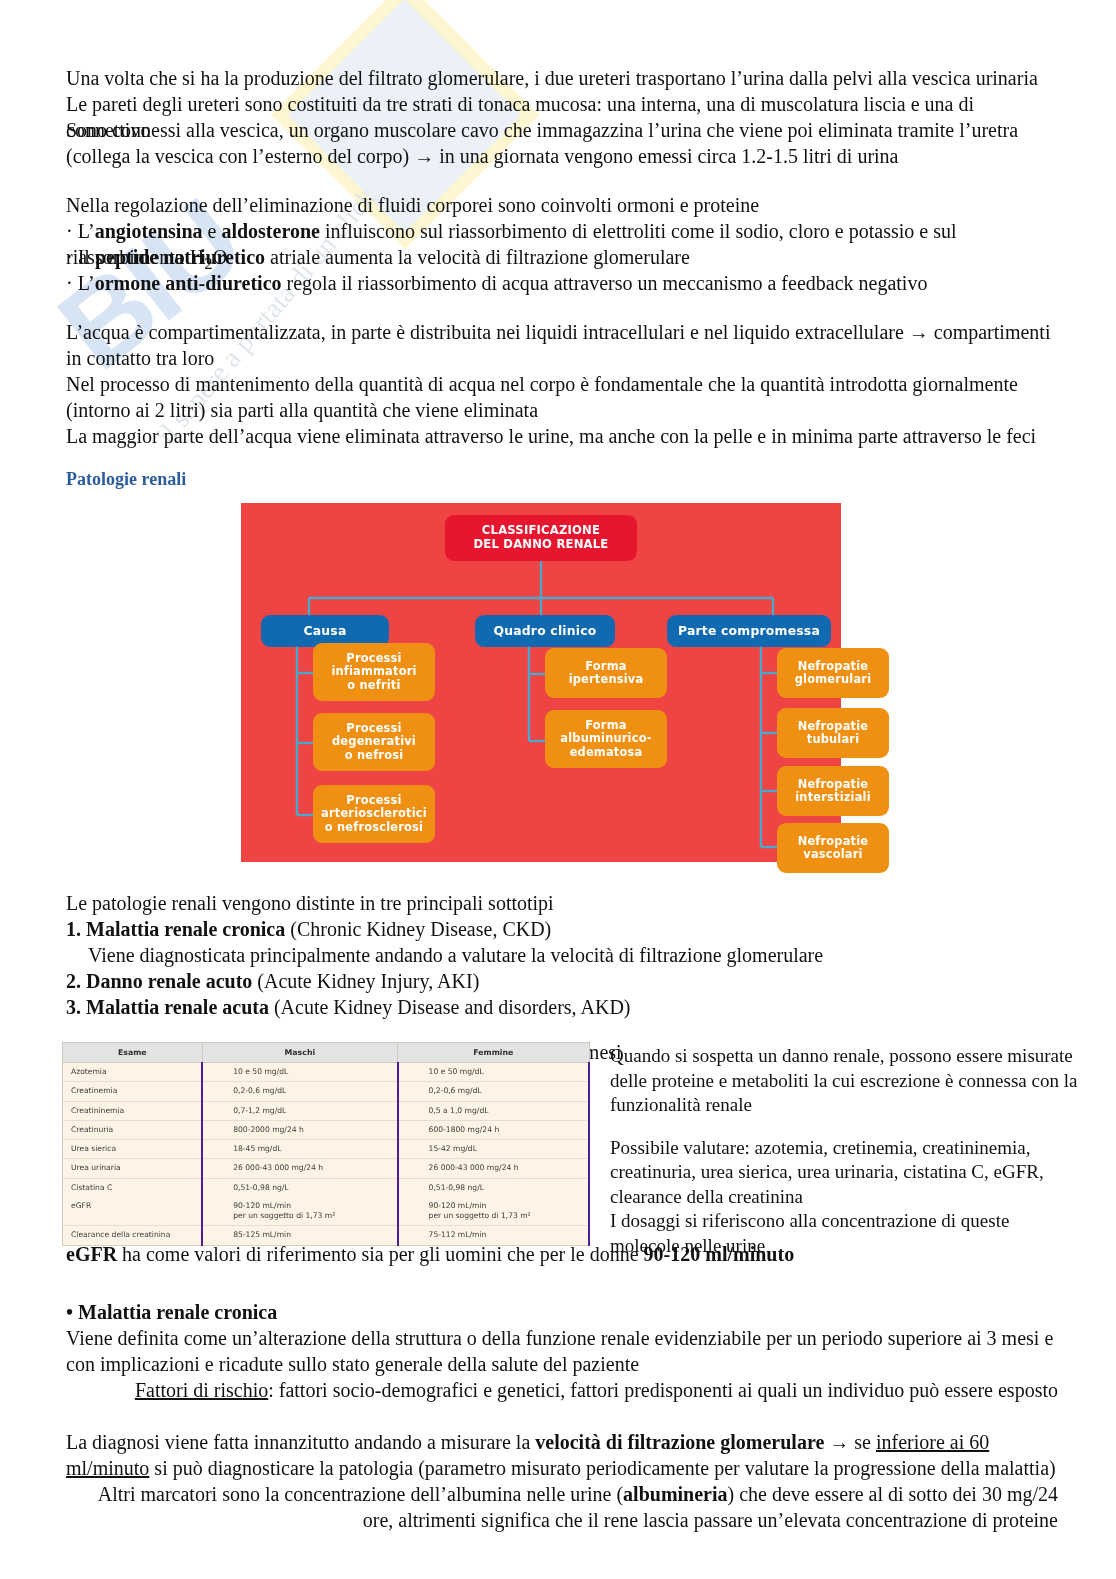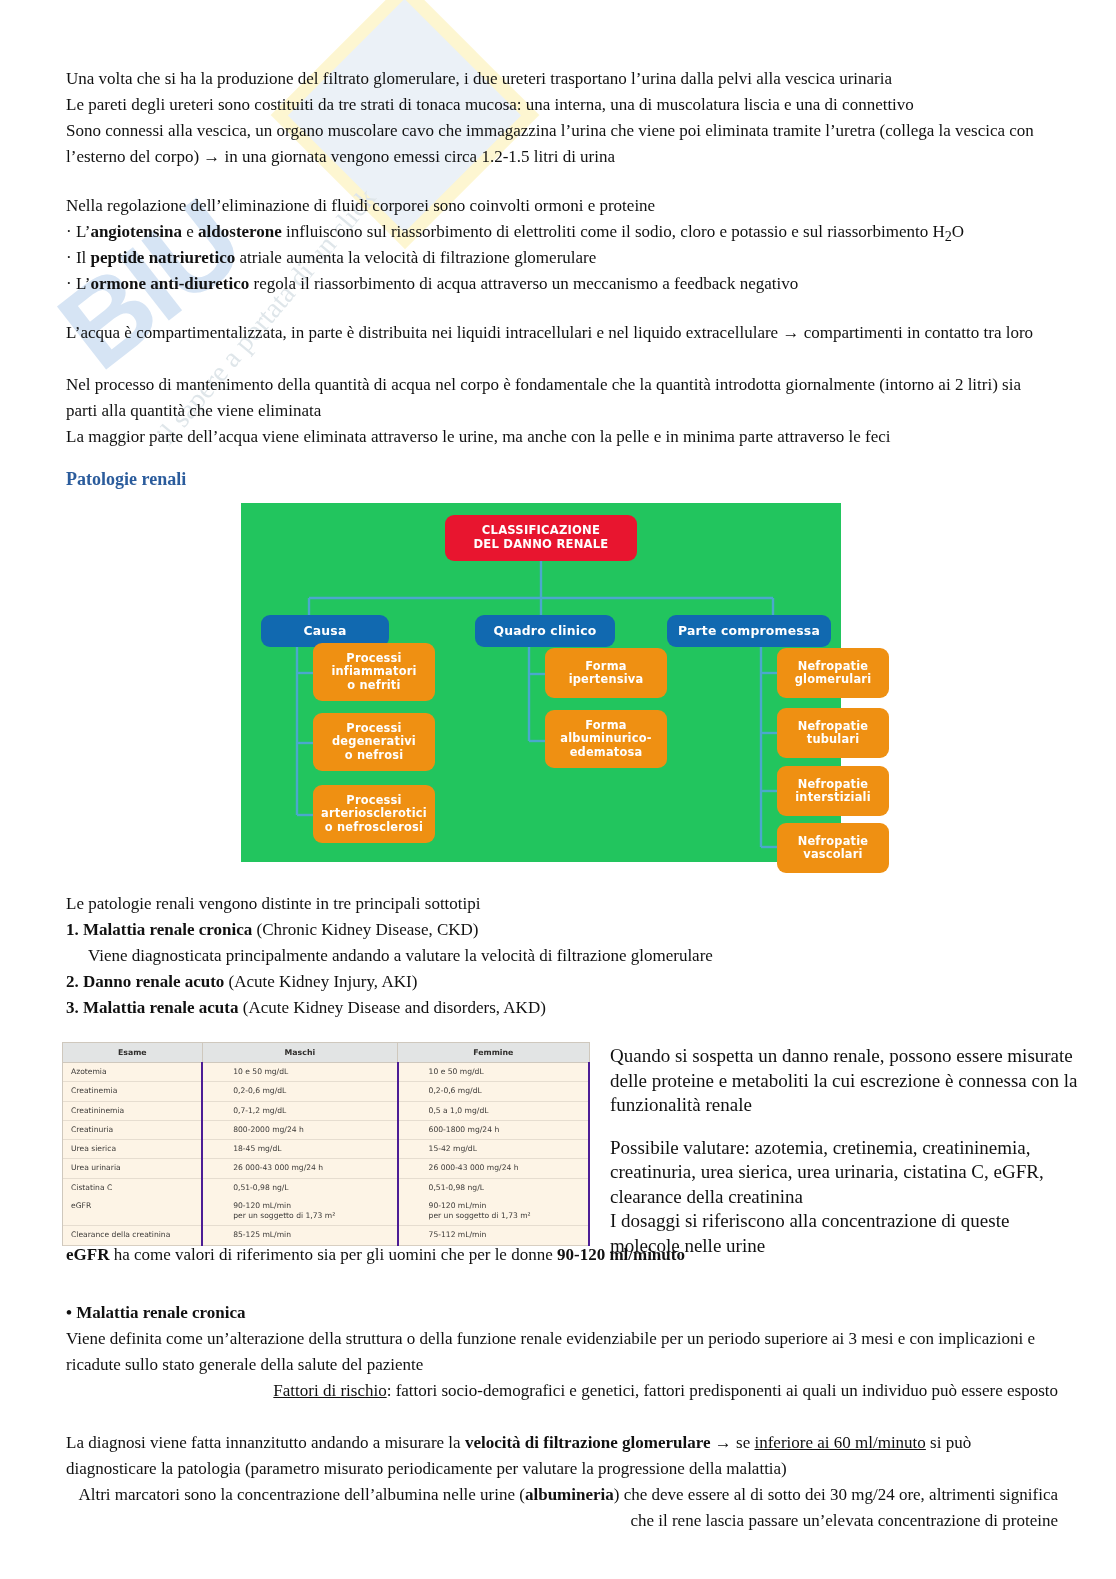--- a/index.html
+++ b/index.html
@@ -62,21 +62,21 @@
   }
 
   
   #page {
     position: relative;
     z-index: 2;
     padding: 0;
   }
   .para {
     position: absolute;
-    font-size: 17px;
+    font-size: 20px;
     line-height: 25.6px;
     color: #111;
   }
   .para b { font-weight: bold; }
   .u { text-decoration: underline; }
 
   
   .heading-blue {
     position: absolute;
     left: 66px;
@@ -86,21 +86,21 @@
     color: #2b5c9c;
   }
 
   
   #diagram {
     position: absolute;
     left: 241px;
     top: 503px;
     width: 600px;
     height: 359px;
-    background: #22c55e;
+    background: #ef4444;
     z-index: 2;
   }
   #diagram svg { position: absolute; left: 0; top: 0; }
   .node {
     position: absolute;
     border-radius: 9px;
     display: flex;
     align-items: center;
     justify-content: center;
     text-align: center;

